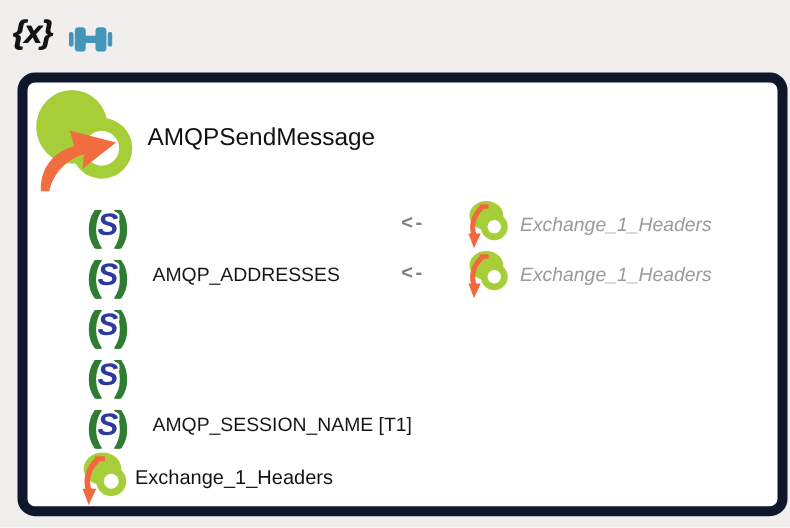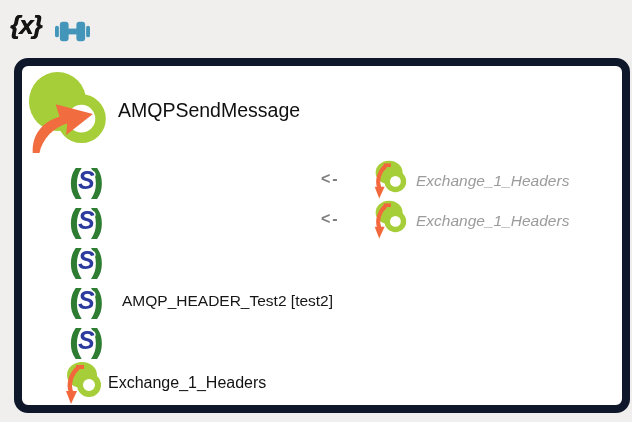--- a/index.html
+++ b/index.html
@@ -107,20 +107,21 @@
     </svg>
     <span class="mapped">Exchange_1_Headers</span>
   </div>
 
   <div class="row" style="top:136px">
     <span class="sicon">
       <span class="sp">(</span>
       <span class="sl">S</span>
       <span class="sp">)</span>
     </span>
+    <span class="plabel">AMQP_ADDRESSES</span>
     <span class="maparrow">&lt;-</span>
     <svg class="mapicon" viewBox="0 0 40 48">
       <ellipse cx="19" cy="15" rx="15" ry="13" fill="#a6ce39"></ellipse>
       <circle cx="26" cy="25" r="9" fill="#ffffff" stroke="#a6ce39" stroke-width="6"></circle>
       <rect x="13" y="5" width="8" height="4" fill="#f2683c"></rect>
       <path d="M15,8 C8,14 5,24 8,32" fill="none" stroke="#f2683c" stroke-width="4.5"></path>
       <polygon points="3,31 14,31 8,44" fill="#f2683c"></polygon>
     </svg>
     <span class="mapped">Exchange_1_Headers</span>
   </div>
@@ -132,29 +133,29 @@
       <span class="sp">)</span>
     </span>
   </div>
 
   <div class="row" style="top:216px">
     <span class="sicon">
       <span class="sp">(</span>
       <span class="sl">S</span>
       <span class="sp">)</span>
     </span>
-    <span class="plabel">AMQP_HEADER_Test2 [test2]</span>
   </div>
 
   <div class="row" style="top:256px">
     <span class="sicon">
       <span class="sp">(</span>
       <span class="sl">S</span>
       <span class="sp">)</span>
     </span>
+    <span class="plabel">AMQP_SESSION_NAME [T1]</span>
   </div>
 
   <div class="footer-row">
     <svg class="footicon" viewBox="0 0 40 48">
       <ellipse cx="19" cy="15" rx="15" ry="13" fill="#a6ce39"></ellipse>
       <circle cx="26" cy="25" r="9" fill="#ffffff" stroke="#a6ce39" stroke-width="6"></circle>
       <rect x="13" y="5" width="8" height="4" fill="#f2683c"></rect>
       <path d="M15,8 C8,14 5,24 8,32" fill="none" stroke="#f2683c" stroke-width="4.5"></path>
       <polygon points="3,31 14,31 8,44" fill="#f2683c"></polygon>
     </svg>

